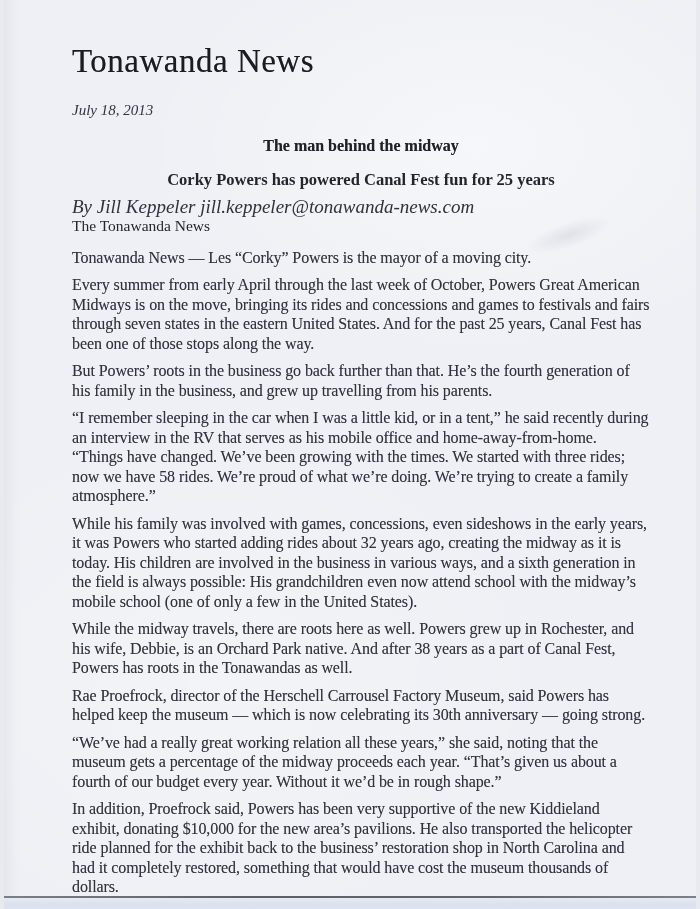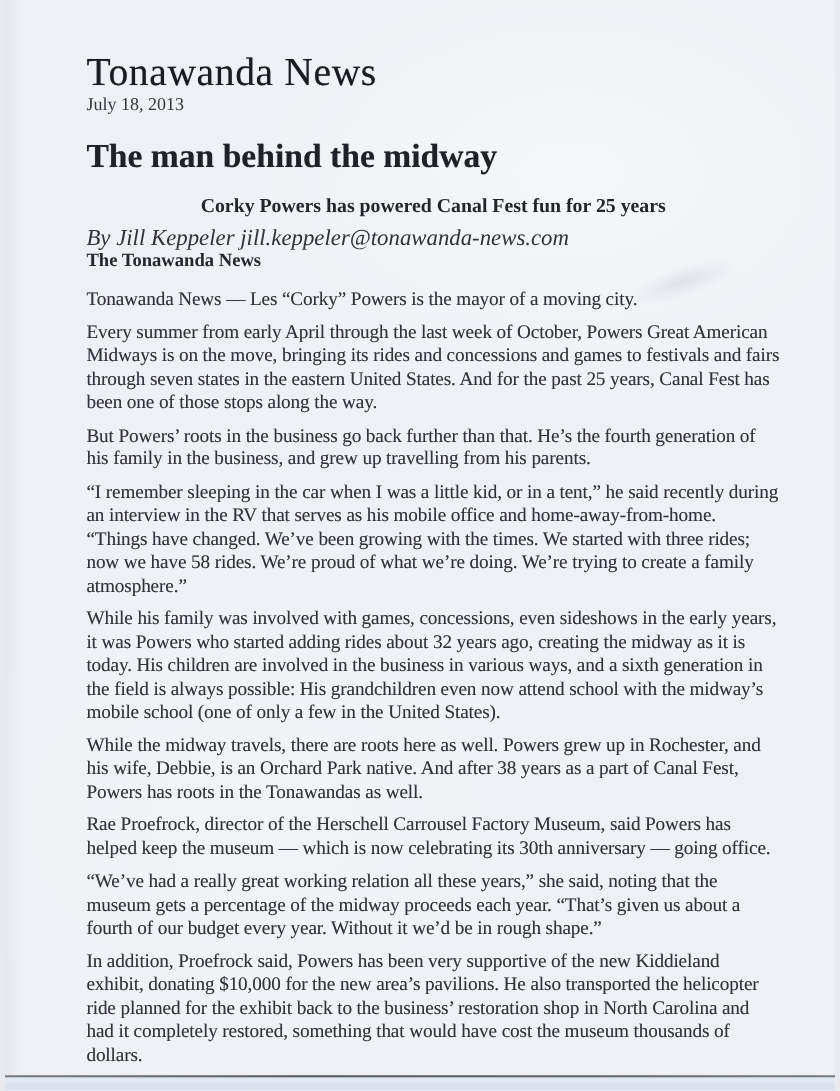--- a/index.html
+++ b/index.html
@@ -33,52 +33,55 @@
     margin: 44px 0 0 0;
     font-size: 33px;
     font-weight: 400;
     letter-spacing: 0.5px;
     line-height: 1.08;
     color: #1b1c22;
     text-shadow: 0 0 0.6px rgba(27,28,34,0.55);
   }
 
   .date {
+    margin-top: 22px;
     font-size: 15px;
+    font-style: italic;
     color: #33343d;
   }
 
   .headline {
     margin: 17px 0 0 0;
-    font-size: 28px;
+    font-size: 16px;
     font-weight: 600;
     line-height: 1.2;
     color: #202128;
     text-shadow: 0 0 0.6px rgba(32,33,40,0.5);
+    text-align: center;
   }
 
   .subheadline {
     margin: 15px 0 0 0;
     font-size: 16.5px;
     font-weight: 700;
     color: #24252c;
     text-align: center;
   }
 
   .byline {
     margin-top: 8px;
     font-size: 19px;
     font-style: italic;
     color: #30313a;
     line-height: 18px;
   }
 
   .source {
     font-size: 15.5px;
-    font-weight: 700;
+    font-weight: 400;
     color: #25262d;
     line-height: 19px;
   }
 
   .body-copy p {
     margin: 8px 0 0 0;
     font-size: 16px;
     letter-spacing: -0.1px;
     line-height: 19.5px;
     color: #31323b;
@@ -137,21 +140,21 @@
 
     <div class="source">The Tonawanda News</div>
 
     <div class="body-copy">
       <p>Tonawanda News — Les “Corky” Powers is the mayor of a moving city.</p>
       <p>Every summer from early April through the last week of October, Powers Great American Midways is on the move, bringing its rides and concessions and games to festivals and fairs through seven states in the eastern United States. And for the past 25 years, Canal Fest has been one of those stops along the way.</p>
       <p>But Powers’ roots in the business go back further than that. He’s the fourth generation of his family in the business, and grew up travelling from his parents.</p>
       <p>“I remember sleeping in the car when I was a little kid, or in a tent,” he said recently during an interview in the RV that serves as his mobile office and home-away-from-home. “Things have changed. We’ve been growing with the times. We started with three rides; now we have 58 rides. We’re proud of what we’re doing. We’re trying to create a family atmosphere.”</p>
       <p>While his family was involved with games, concessions, even sideshows in the early years, it was Powers who started adding rides about 32 years ago, creating the midway as it is today. His children are involved in the business in various ways, and a sixth generation in the field is always possible: His grandchildren even now attend school with the midway’s mobile school (one of only a few in the United States).</p>
       <p>While the midway travels, there are roots here as well. Powers grew up in Rochester, and his wife, Debbie, is an Orchard Park native. And after 38 years as a part of Canal Fest, Powers has roots in the Tonawandas as well.</p>
-      <p>Rae Proefrock, director of the Herschell Carrousel Factory Museum, said Powers has helped keep the museum — which is now celebrating its 30th anniversary — going office.</p>
+      <p>Rae Proefrock, director of the Herschell Carrousel Factory Museum, said Powers has helped keep the museum — which is now celebrating its 30th anniversary — going strong.</p>
       <p>“We’ve had a really great working relation all these years,” she said, noting that the museum gets a percentage of the midway proceeds each year. “That’s given us about a fourth of our budget every year. Without it we’d be in rough shape.”</p>
       <p>In addition, Proefrock said, Powers has been very supportive of the new Kiddieland exhibit, donating $10,000 for the new area’s pavilions. He also transported the helicopter ride planned for the exhibit back to the business’ restoration shop in North Carolina and had it completely restored, something that would have cost the museum thousands of dollars.</p>
     </div>
   </div>
 
   <div class="smudge"></div>
   <div class="scan-edge-line"></div>
   <div class="scan-edge-strip"></div>
 </div>
 

